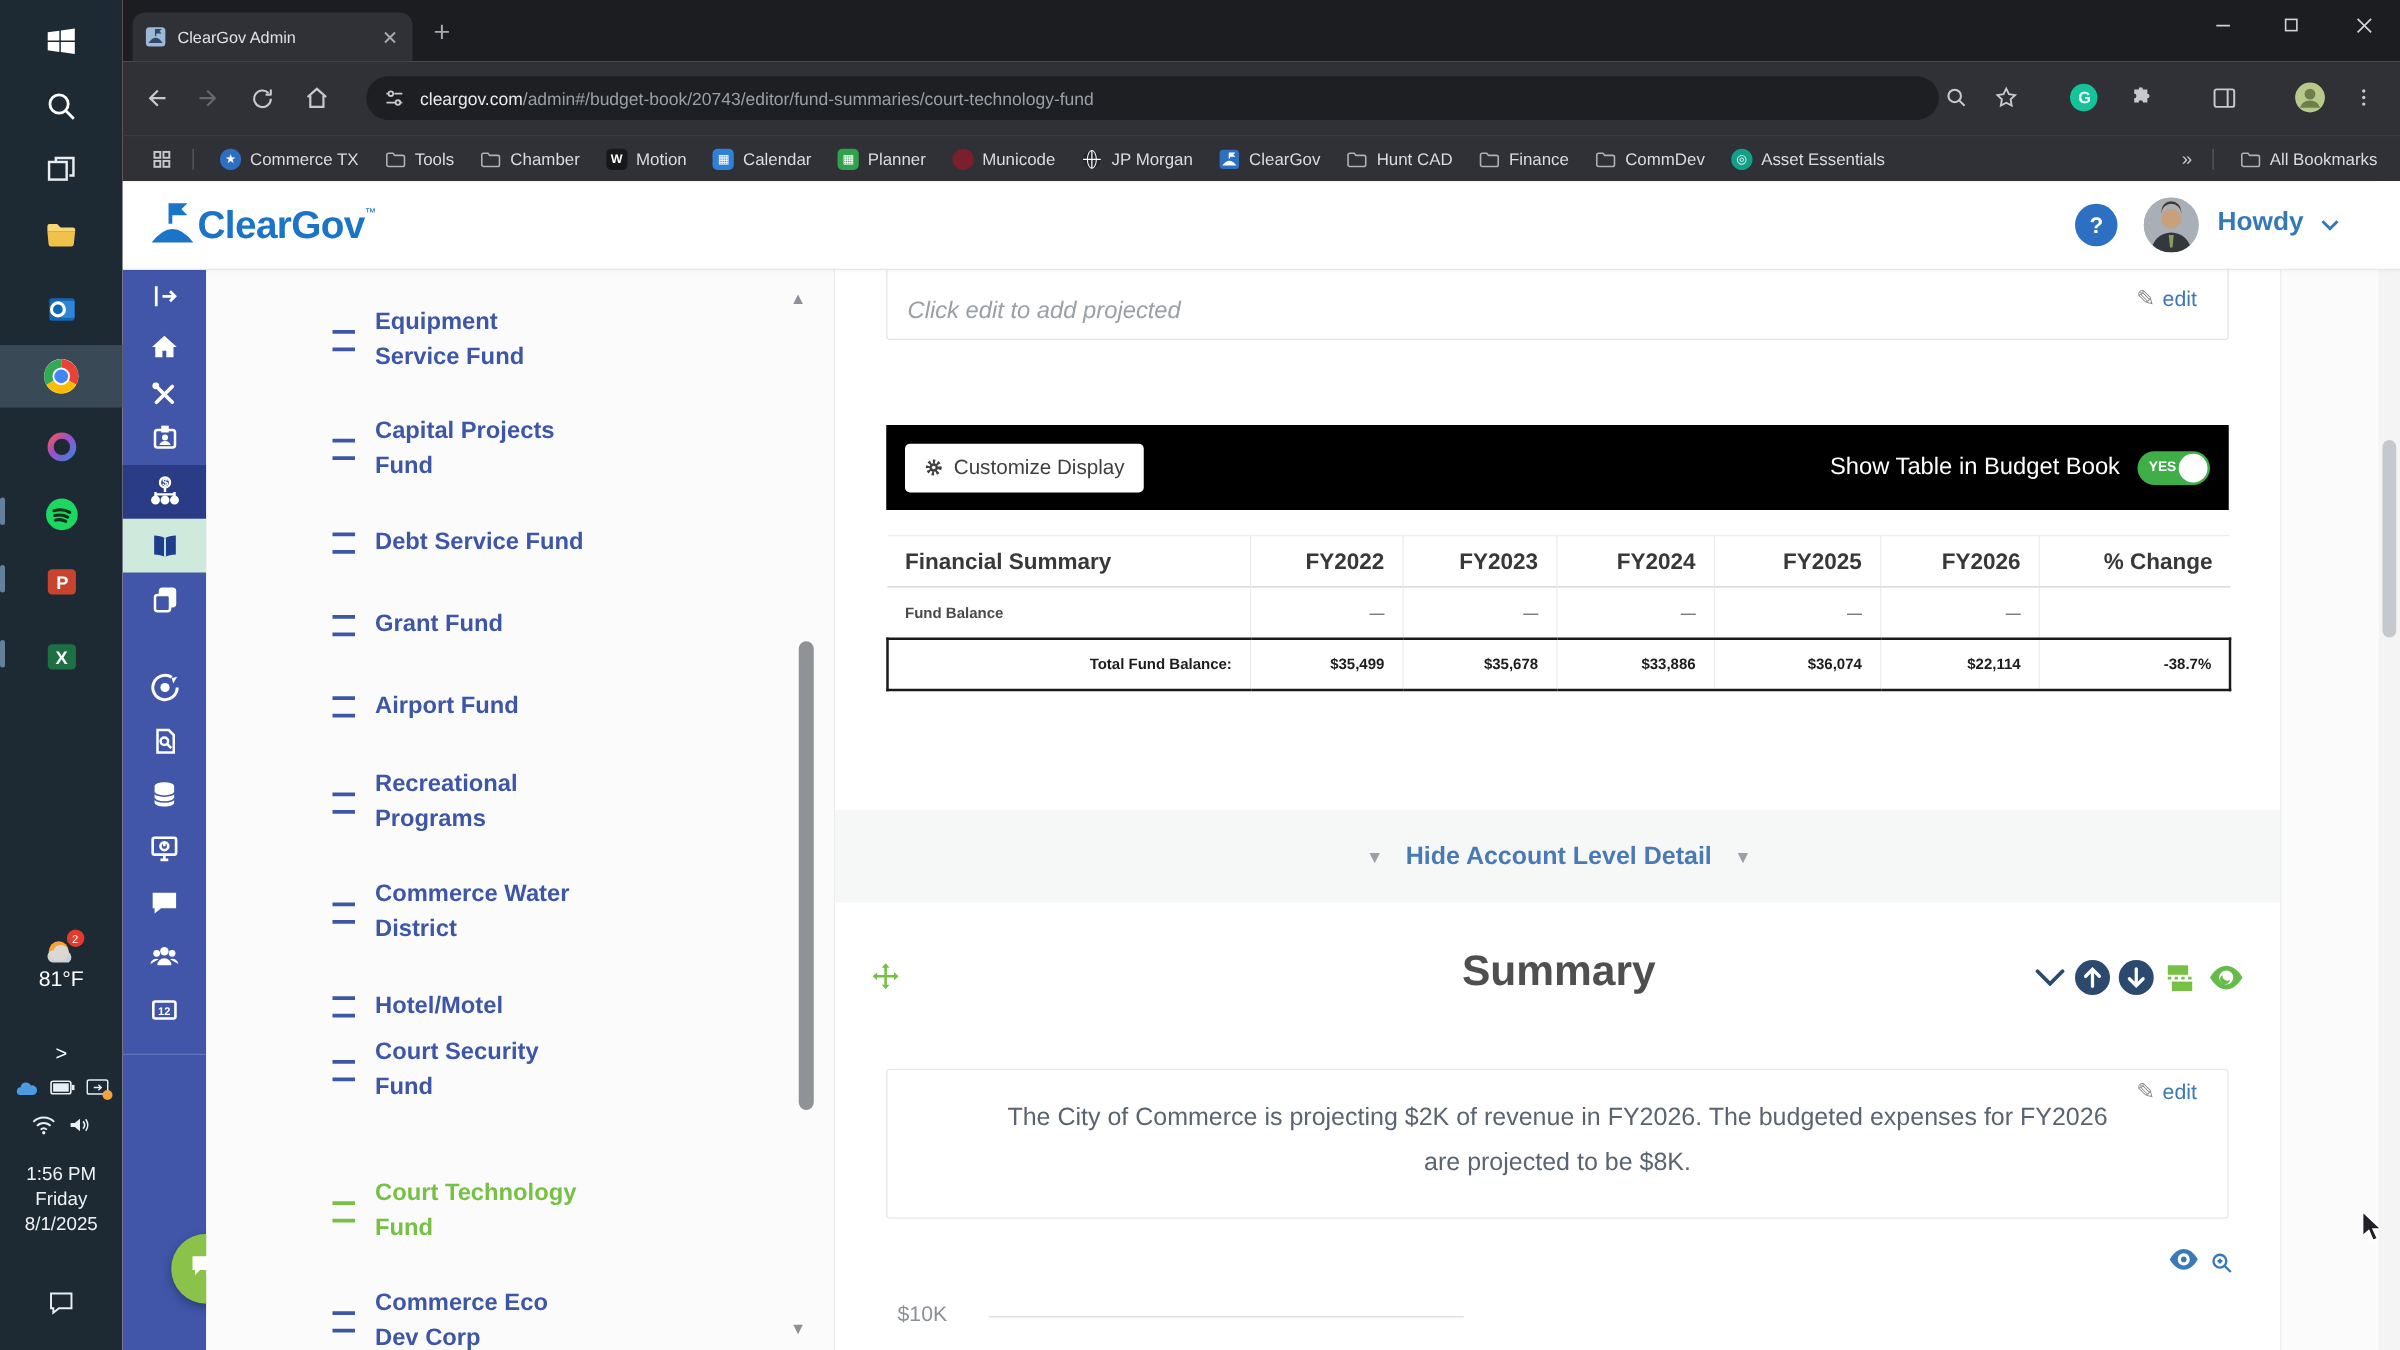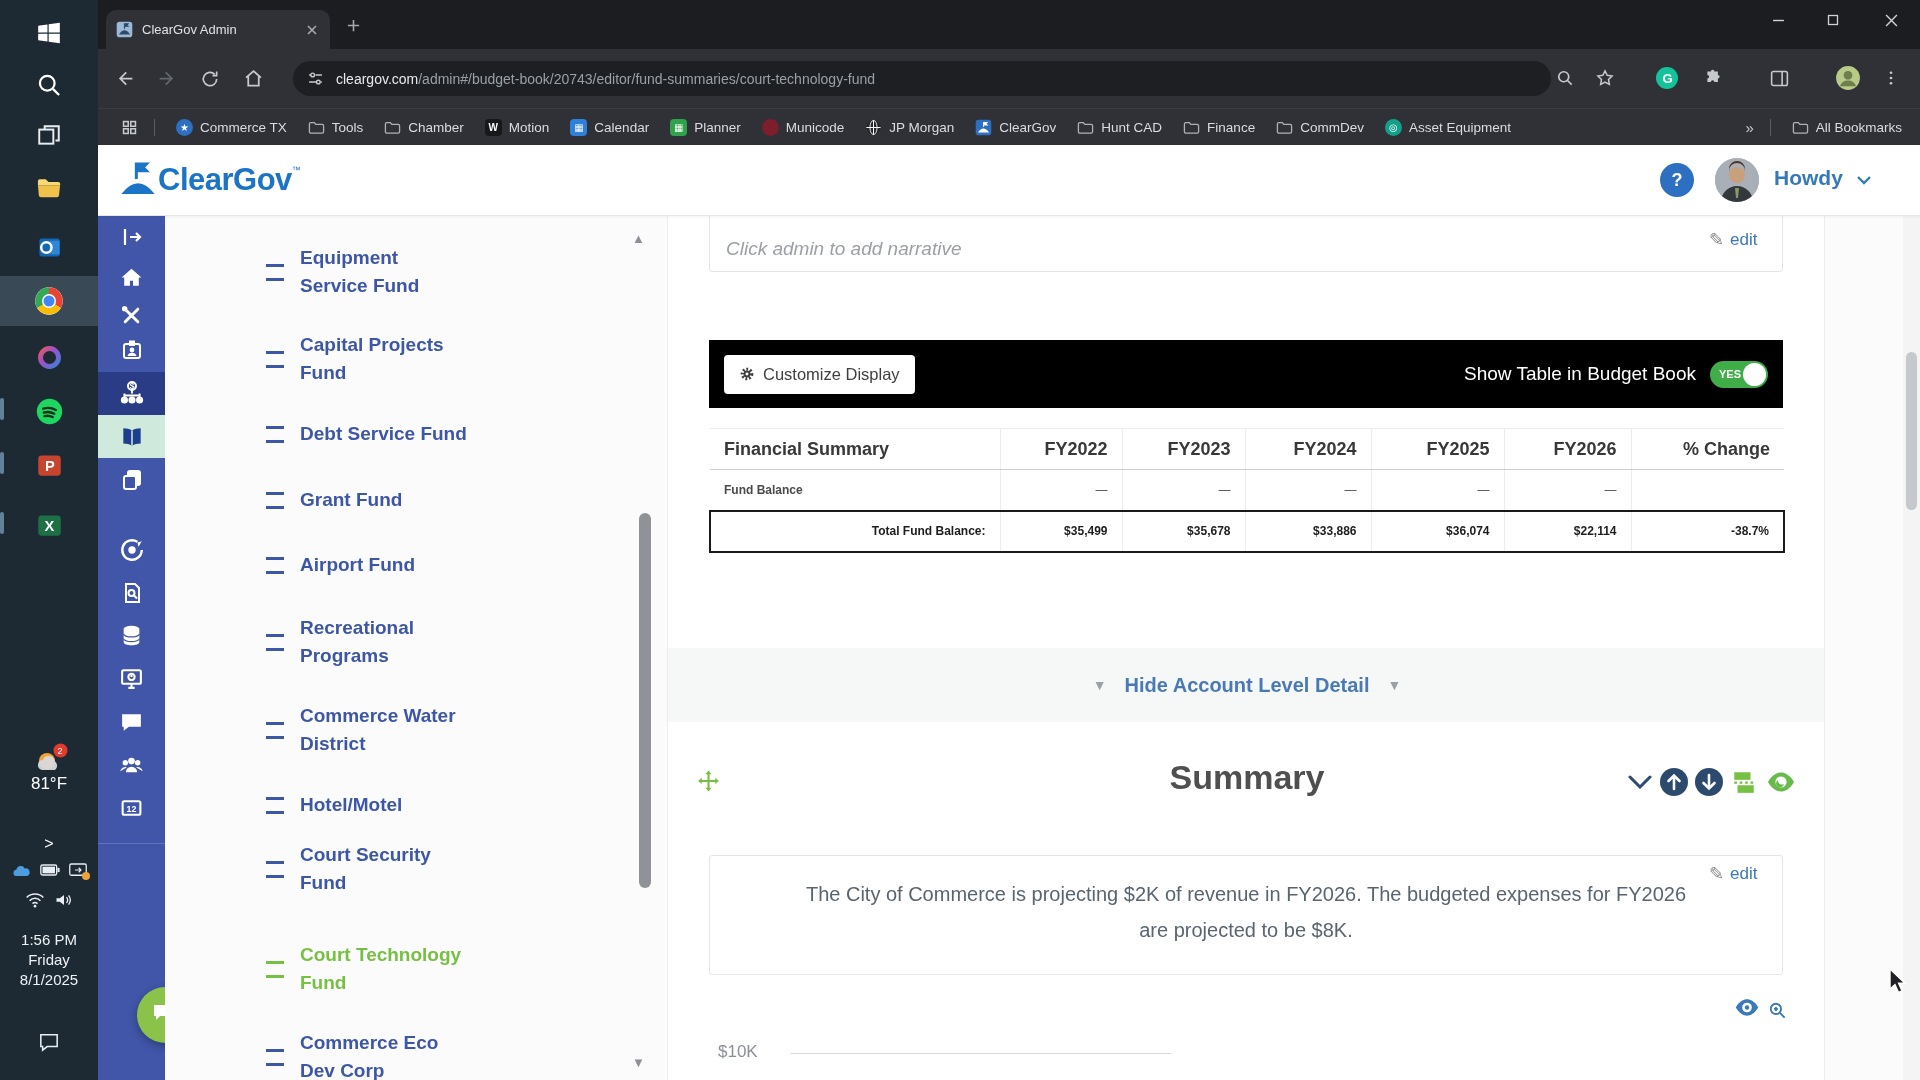--- a/index.html
+++ b/index.html
@@ -451,21 +451,21 @@
         <span>Finance</span>
       </span>
     <span class="bm">
         <svg width="17" height="15" viewBox="0 0 24 20" fill="none" stroke="#aeb1b6" stroke-width="1.8">
           <path d="M2 5a2 2 0 0 1 2-2h5l2 2.5h9a2 2 0 0 1 2 2V16a2 2 0 0 1-2 2H4a2 2 0 0 1-2-2z"></path>
         </svg>
         <span>CommDev</span>
       </span>
     <span class="bm">
         <span class="bm-badge" style="background:#12a08a;border-radius:50%">◎</span>
-        <span>Asset Equipment</span>
+        <span>Asset Essentials</span>
       </span>
     <span class="bm" style="margin-left:auto">
         <span style="font-size:15px;color:#c7cacd">»</span>
       </span>
     <span class="bm-div"></span>
     <span class="bm" style="margin-right:18px">
         <svg width="17" height="15" viewBox="0 0 24 20" fill="none" stroke="#aeb1b6" stroke-width="1.8">
           <path d="M2 5a2 2 0 0 1 2-2h5l2 2.5h9a2 2 0 0 1 2 2V16a2 2 0 0 1-2 2H4a2 2 0 0 1-2-2z"></path>
         </svg>
         <span>All Bookmarks</span>
@@ -645,21 +645,21 @@
           </div>
         <div class="fund-item" style="top:487px">
             <span class="handle"></span>
             <span class="lbl">Commerce Water
 District</span>
           </div>
         <div class="fund-item" style="top:576px">
             <span class="handle"></span>
             <span class="lbl">Hotel/Motel</span>
           </div>
-        <div class="fund-item" style="top:626px">
+        <div class="fund-item" style="top:613px">
             <span class="handle"></span>
             <span class="lbl">Court Security
 Fund</span>
           </div>
         <div class="fund-item active" style="top:726px">
             <span class="handle"></span>
             <span class="lbl">Court Technology
 Fund</span>
           </div>
         <div class="fund-item" style="top:814px">
@@ -667,21 +667,21 @@
             <span class="lbl">Commerce Eco
 Dev Corp</span>
           </div>
         <div id="fl-thumb" class="abs"></div>
         <div id="fl-down" class="abs">▼</div>
       </div>
 
       <div id="editor" class="abs">
 
         <div id="narr-top" class="abs">
-          <span class="ph">Click admin to add narrative</span>
+          <span class="ph">Click edit to add projected</span>
         </div>
         <div class="edit-link" style="left:1041px;top:14px">
           <span class="pencil">✎</span>
             <span>edit</span>
         </div>
 
         <div id="blackbar" class="abs">
           <div id="customize">
             <svg width="16" height="16" viewBox="0 0 24 24">
                 <circle cx="12" cy="12" r="7" fill="none" stroke="#3f3f3f" stroke-width="5" stroke-dasharray="2.6 2.6"></circle>

